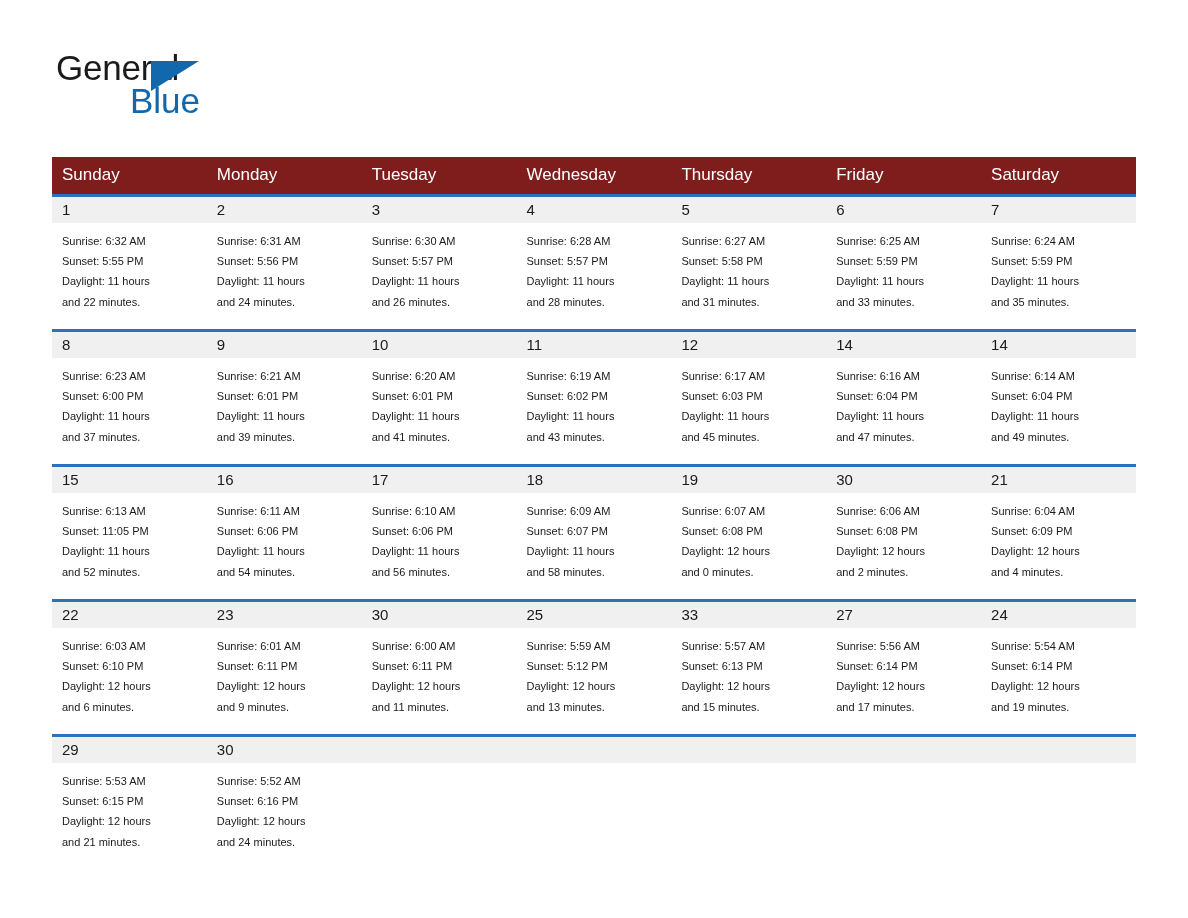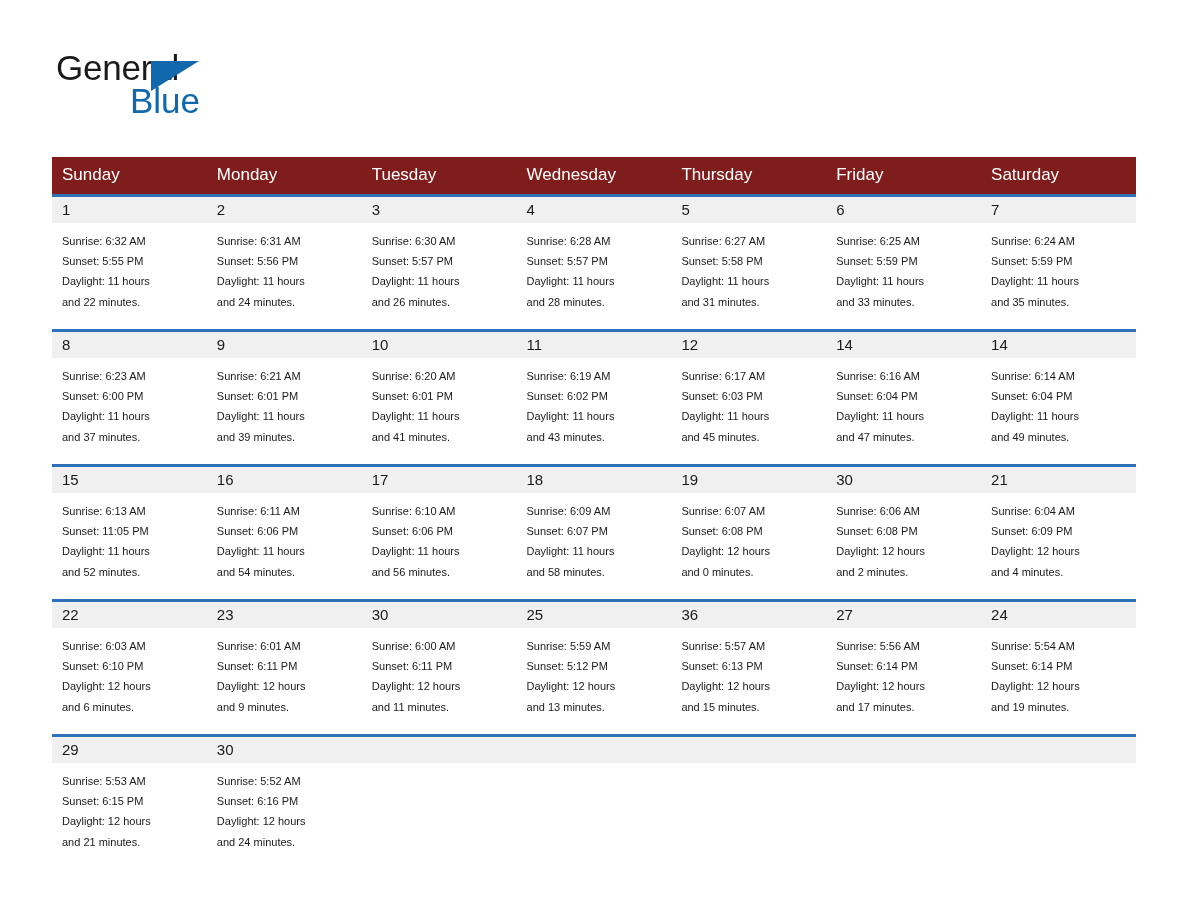--- a/index.html
+++ b/index.html
@@ -455,21 +455,21 @@
           <div class="detail">
             <div>Sunrise: 5:59 AM</div>
             <div>Sunset: 5:12 PM</div>
             <div>Daylight: 12 hours</div>
             <div>and 13 minutes.</div>
           </div>
         </div>
           </td>
         <td>
             <div class="daycell">
-          <div class="daynum-band">36</div>
+          <div class="daynum-band">33</div>
           <div class="detail">
             <div>Sunrise: 5:57 AM</div>
             <div>Sunset: 6:13 PM</div>
             <div>Daylight: 12 hours</div>
             <div>and 15 minutes.</div>
           </div>
         </div>
           </td>
         <td>
             <div class="daycell">

